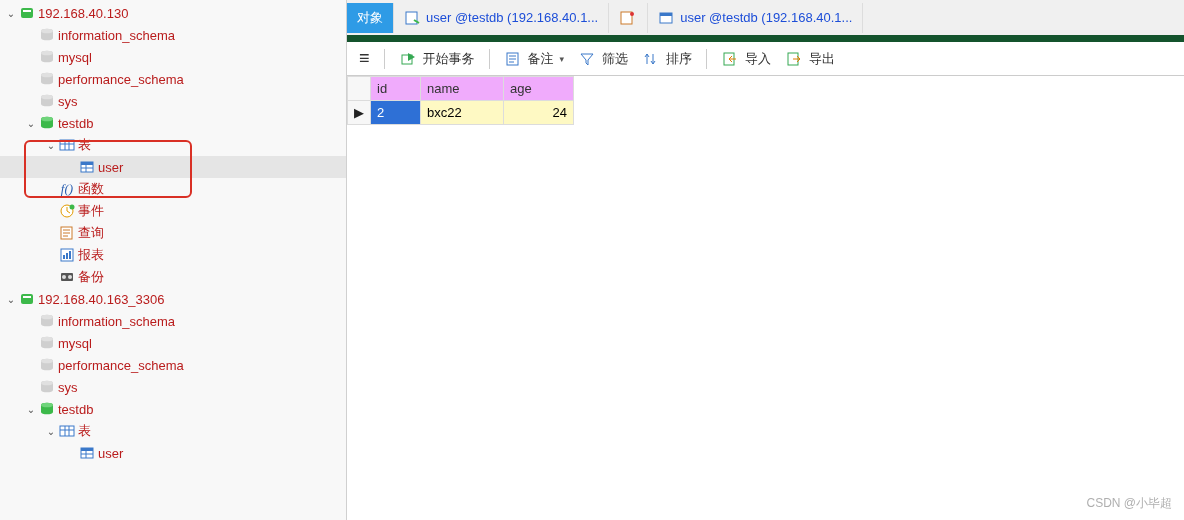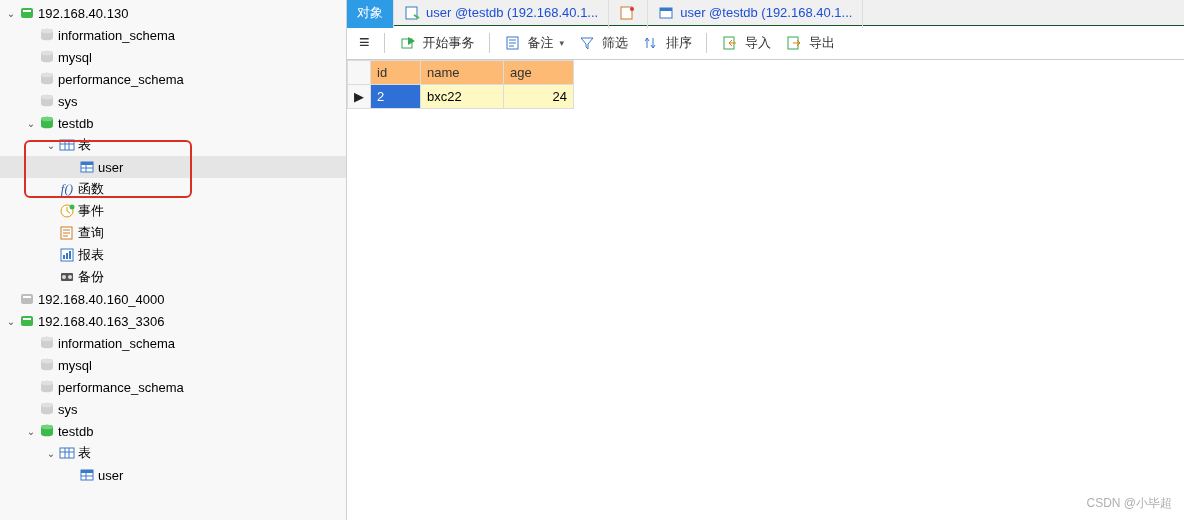--- a/index.html
+++ b/index.html
@@ -5,37 +5,37 @@
   * { box-sizing: border-box; font-family: "Microsoft YaHei", "Segoe UI", Arial, sans-serif; font-size: 13px; }
   body { margin: 0; padding: 0; background: #fff; width: 1184px; height: 520px; overflow: hidden; position: relative; }
   .app { display: flex; width: 100%; height: 100%; }
   .sidebar { width: 347px; border-right: 1px solid #d0d0d0; background: #f8f8f8; overflow: hidden; }
   .tree { padding-top: 2px; }
   .node { display: flex; align-items: center; height: 22px; padding-left: 4px; white-space: nowrap; cursor: default; }
   .node.sel { background: #e5e5e5; }
   .tw { width: 14px; display: inline-flex; justify-content: center; color: #555; font-size: 10px; }
   .sp { display: inline-block; }
   .ic { width: 18px; height: 16px; display: inline-flex; align-items: center; justify-content: center; margin-right: 2px; }
-  .lbl { color: #000000; }
+  .lbl { color: #b91c1c; }
   .hlbox { position: absolute; border: 2px solid #d93025; border-radius: 6px; pointer-events: none; }
 
   .main { flex: 1; display: flex; flex-direction: column; background: #fff; }
-  .tabs { display: flex; align-items: center; height: 26px; border-bottom: 1px solid #14532d; background: #f0f0f0; }
+  .tabs { display: flex; align-items: center; height: 42px; border-bottom: 7px solid #14532d; background: #f0f0f0; }
   .tab { display: flex; align-items: center; height: 30px; padding: 0 10px; border-right: 1px solid #ddd; gap: 4px; color: #1d4ed8; cursor: default; }
   .tab.active { background: #2e9be6; color: #fff; }
   .tab .ic { width: 16px; }
   .toolbar { display: flex; align-items: center; height: 34px; border-bottom: 1px solid #ccc; padding: 0 6px; gap: 2px; }
   .tbtn { display: flex; align-items: center; height: 26px; padding: 0 6px; gap: 4px; color: #333; cursor: default; }
   .tsep { width: 1px; height: 20px; background: #ccc; margin: 0 6px; }
   .drop { font-size: 9px; color: #555; margin-left: 2px; }
 
   .gridwrap { flex: 1; overflow: auto; }
   table.grid { border-collapse: collapse; }
   .grid th, .grid td { border: 1px solid #dcdcdc; height: 24px; padding: 0 6px; text-align: left; background: #fef9c3; }
-  .grid th { background: #fdba74; font-weight: normal; color: #333; }
+  .grid th { background: #f0abfc; font-weight: normal; color: #333; }
   .rowhdr { width: 22px; background: #f7f7f7 !important; text-align: center; padding: 0; }
   .rowptr { color: #222; }
   .cell-id { text-align: right; background: #2e70d6 !important; color: #fff; }
 
   .watermark { position: absolute; right: 12px; bottom: 8px; color: rgba(120,120,120,0.6); font-size: 12px; pointer-events: none; }
 </style>
 </head>
 <body>
 
 <div class="app">
@@ -189,31 +189,20 @@
           <span class="sp" style="width:40px"></span>
           <span class="tw"></span>
           <span class="ic">
             <svg width="16" height="16">
               <rect x="2" y="4" width="12" height="8" rx="1" fill="#555"></rect>
               <circle cx="5" cy="8" r="2" fill="#ddd"></circle>
               <circle cx="11" cy="8" r="2" fill="#ddd"></circle>
             </svg>
           </span>
           <span class="lbl">备份</span>
-        </div>
-        <div class="node">
-          <span class="sp" style="width:0px"></span>
-          <span class="tw"></span>
-          <span class="ic">
-            <svg width="16" height="16">
-              <rect x="2" y="3" width="12" height="10" rx="2" fill="#bdbdbd"></rect>
-              <rect x="4" y="5" width="8" height="2" fill="#fff"></rect>
-            </svg>
-          </span>
-          <span class="lbl">192.168.40.160_4000</span>
         </div>
         <div class="node">
           <span class="sp" style="width:0px"></span>
           <span class="tw">⌄</span>
           <span class="ic">
             <svg width="16" height="16">
               <rect x="2" y="3" width="12" height="10" rx="2" fill="#3cb94a"></rect>
               <rect x="4" y="5" width="8" height="2" fill="#fff"></rect>
             </svg>
           </span>

